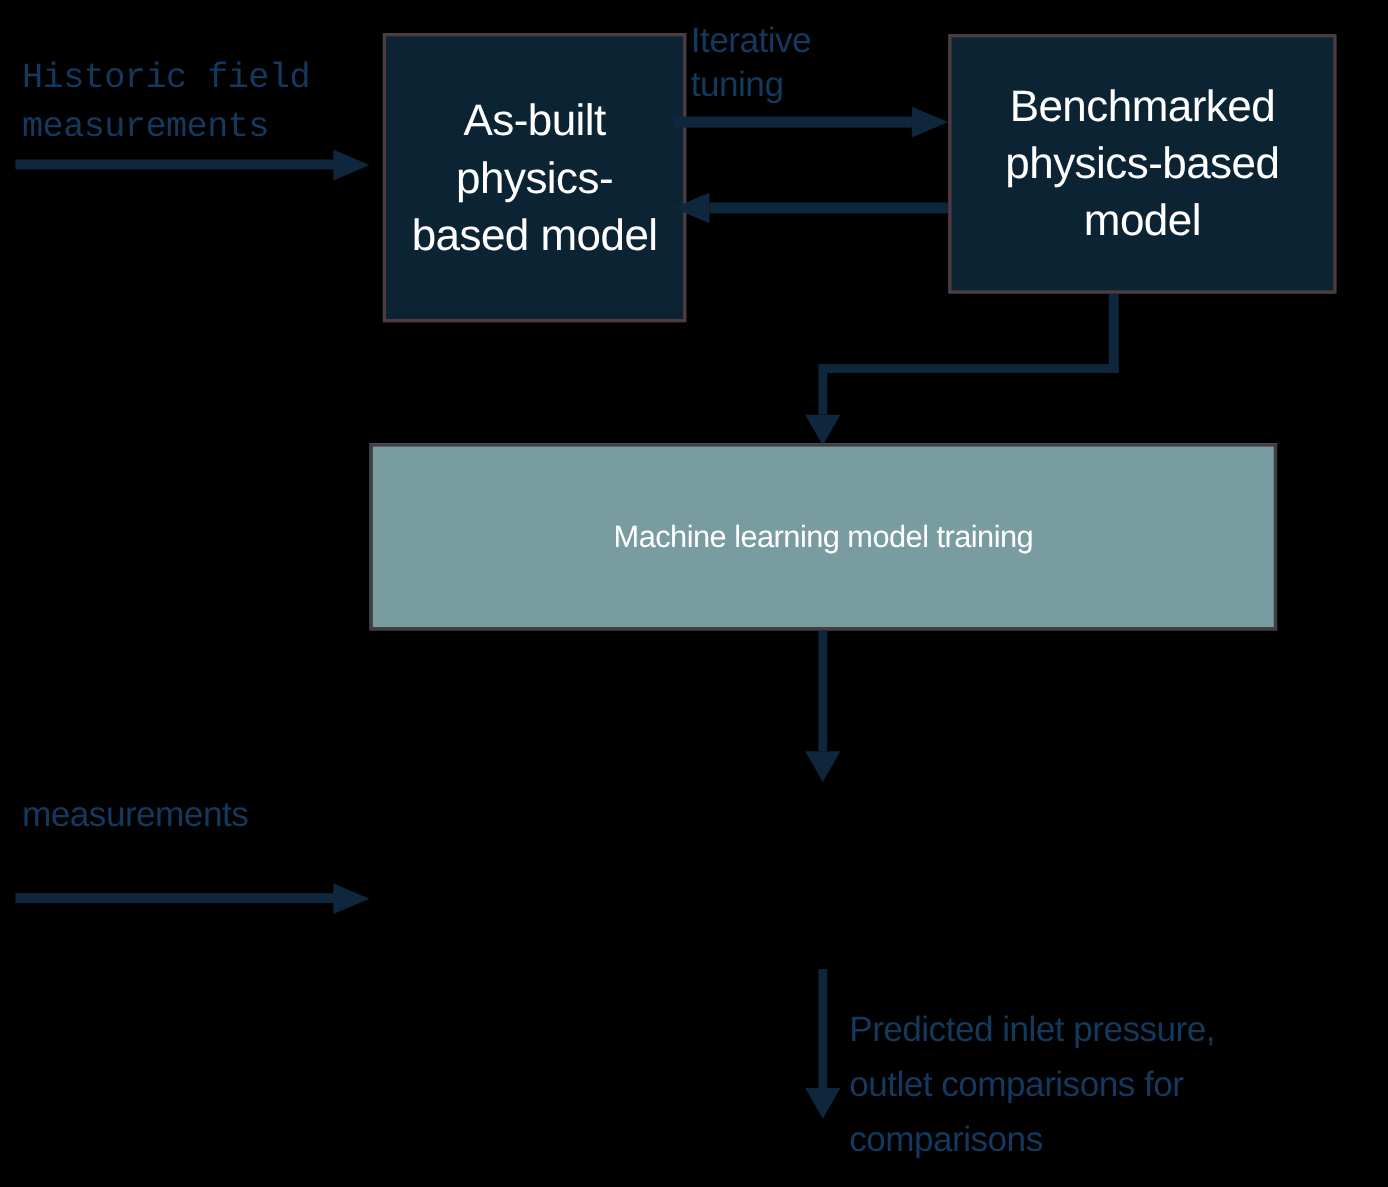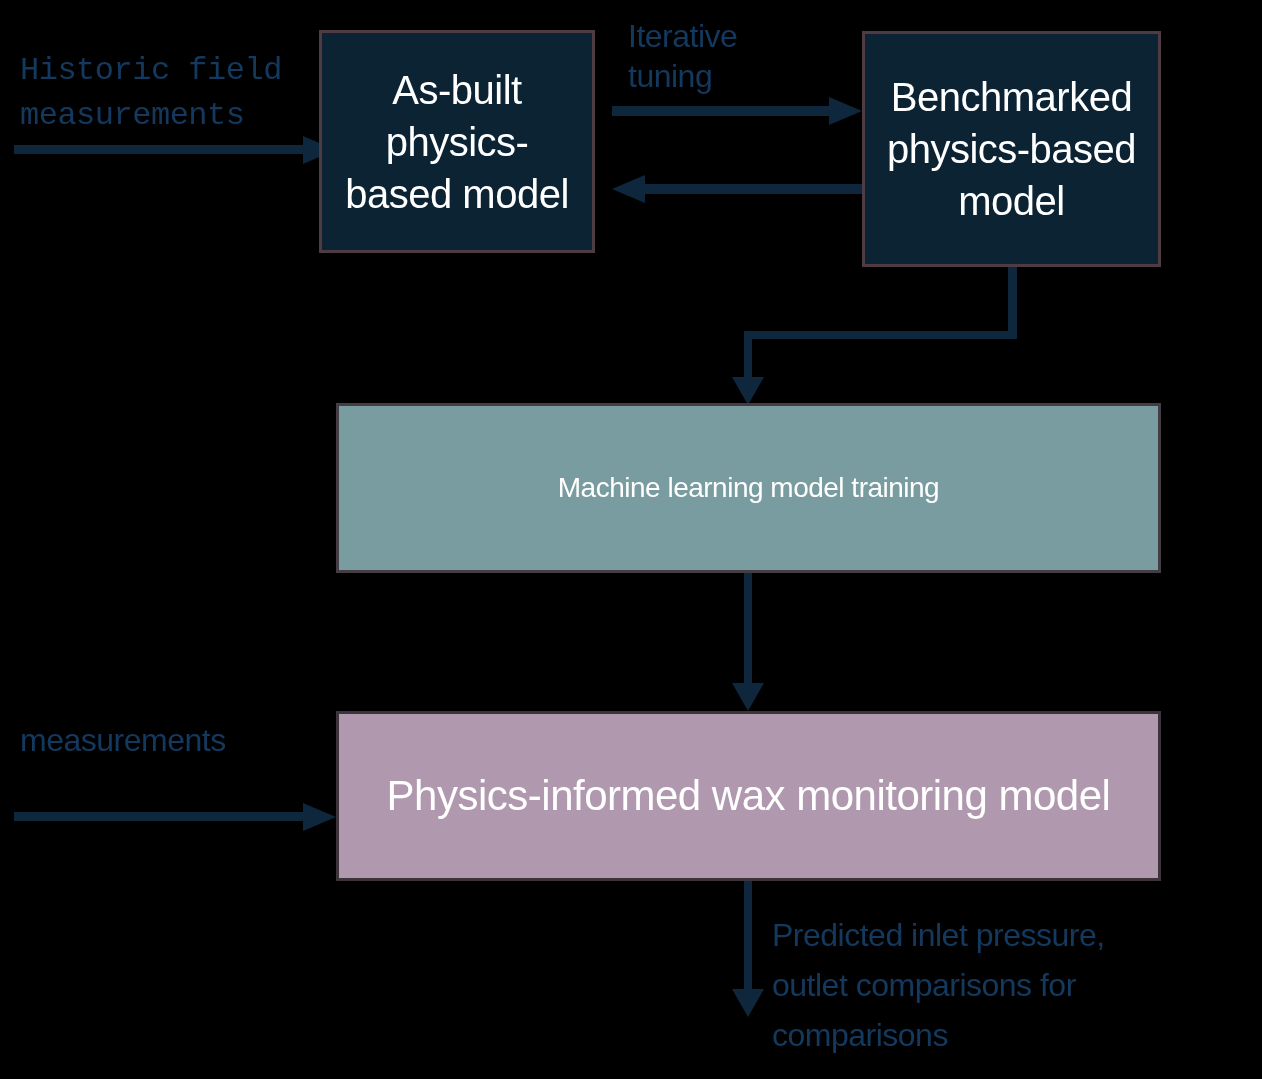--- a/index.html
+++ b/index.html
@@ -38,42 +38,42 @@
   <div class="lbl" style="left:20px; top:48px;font-family:Liberation Mono, monospace;">
     <div class="lline">Historic field</div>
     <div class="lline">measurements</div>
   </div>
 
   <div>
     <div class="seg" style="left:14px; top:145px; width:290px; height:9px;"></div>
     <div class="head right" style="left:303px; top:136px;"></div>
   </div>
 
-  <div class="box navy" style="left:319px; top:30px; width:276px; height:223px;">
+  <div class="box navy" style="left:348px; top:30px; width:276px; height:263px;">
     <div class="bline">As-built</div>
     <div class="bline">physics-</div>
     <div class="bline">based model</div>
   </div>
 
   <div class="lbl tight" style="left:628px; top:16px;">
     <div class="lline">Iterative</div>
     <div class="lline">tuning</div>
   </div>
 
   <div>
     <div class="seg" style="left:612px; top:106px; width:217px; height:10px;"></div>
     <div class="head right" style="left:829px; top:97px;"></div>
   </div>
 
   <div>
     <div class="head left" style="left:612px; top:175px;"></div>
     <div class="seg" style="left:645px; top:184px; width:217px; height:10px;"></div>
   </div>
 
-  <div class="box navy" style="left:862px; top:31px; width:299px; height:236px;">
+  <div class="box navy" style="left:862px; top:31px; width:353px; height:236px;">
     <div class="bline">Benchmarked</div>
     <div class="bline">physics-based</div>
     <div class="bline">model</div>
   </div>
 
   <div>
     <div class="seg" style="left:1008px; top:267px; width:9px; height:72px;"></div>
     <div class="seg" style="left:744px;  top:331px; width:273px; height:8px;"></div>
     <div class="seg" style="left:744px;  top:339px; width:8px; height:38px;"></div>
     <div class="head down" style="left:732px; top:377px;"></div>
@@ -90,23 +90,20 @@
 
   <div class="lbl" style="left:20px; top:718px;">
     <div class="lline">measurements</div>
   </div>
 
   <div>
     <div class="seg" style="left:14px; top:812px; width:290px; height:9px;"></div>
     <div class="head right" style="left:303px; top:803px;"></div>
   </div>
 
-  <div class="box mauve" style="left:336px; top:711px; width:825px; height:170px;">
-    <div class="bline">Physics-informed wax monitoring model</div>
-  </div>
 
   <div>
     <div class="seg" style="left:744px; top:881px; width:8px; height:108px;"></div>
     <div class="head down" style="left:732px; top:989px;"></div>
   </div>
 
   <div class="lbl loose" style="left:772px; top:884px;margin-top:26px;">
     <div class="lline">Predicted inlet pressure,</div>
     <div class="lline">outlet comparisons for</div>
     <div class="lline">comparisons</div>

